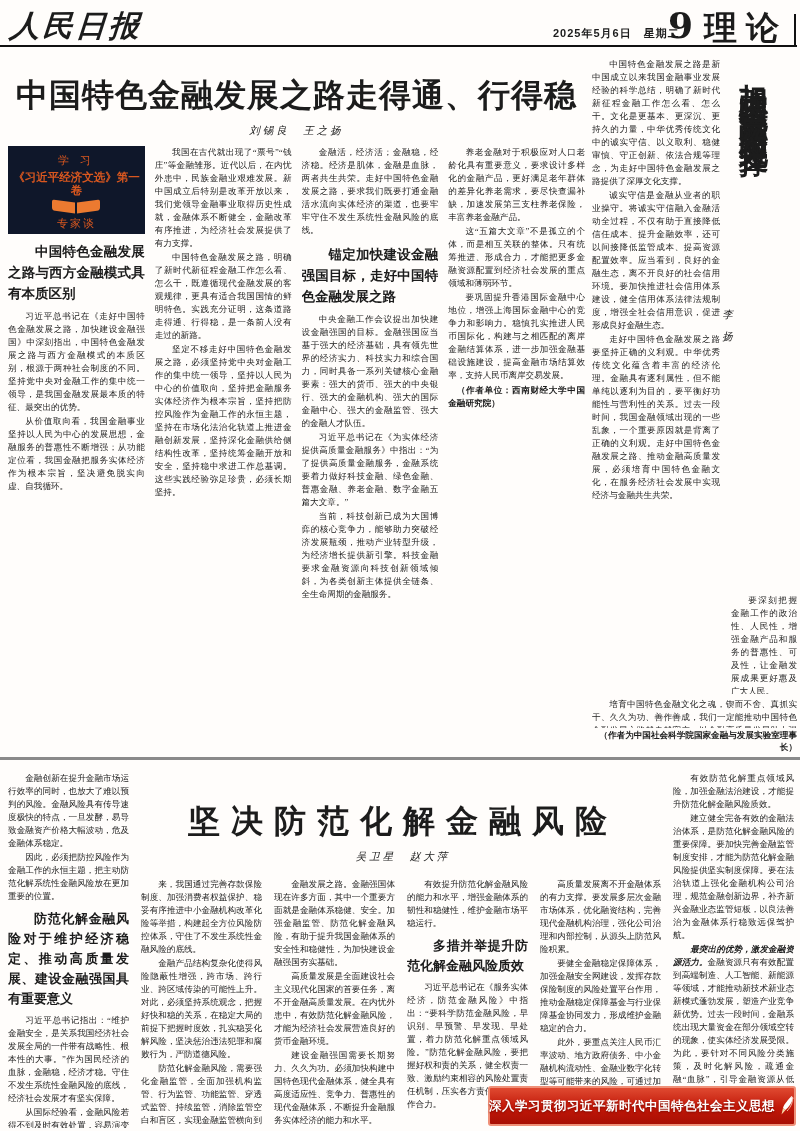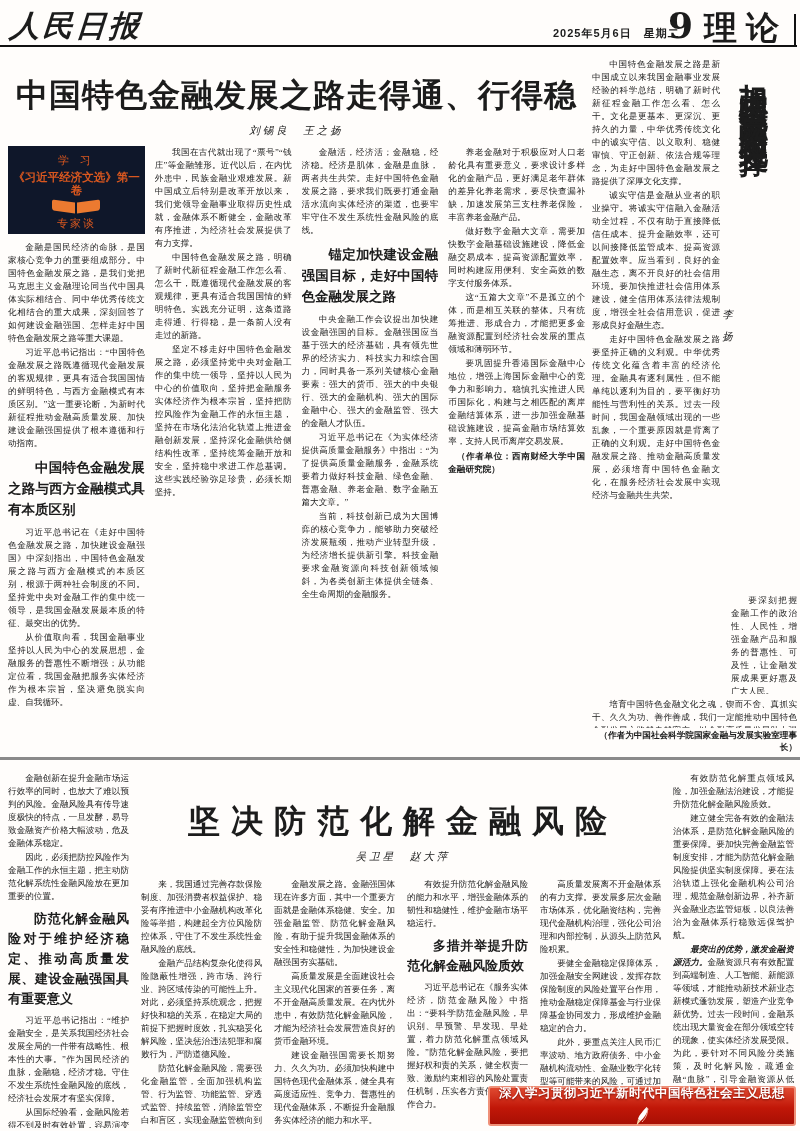--- a/index.html
+++ b/index.html
@@ -61,21 +61,21 @@
   .bcol3{left:274px;top:878px;height:250px;}
   .bcol4{left:407px;top:878px;height:250px;}
   .bcol5{left:540px;top:878px;height:250px;}
   .bcol6{left:673px;top:772px;height:312px;}
   .bsubhead{font-family:"Liberation Sans",sans-serif;font-weight:800;font-size:13px;line-height:20px;
             text-align:justify;text-indent:2em;margin:6px 0 5px 0;}
   .lead{font-weight:bold;font-style:italic;}
   
   .banner{position:absolute;left:488px;top:1086px;width:308px;height:40px;z-index:6;box-sizing:border-box;
           background:linear-gradient(180deg,#e04a31 0%,#c11708 55%,#a80f04 100%);
-          border:2px solid #ef9078;border-radius:3px;display:flex;align-items:center;justify-content:center;gap:4px;flex-direction:column;}
+          border:2px solid #ef9078;border-radius:3px;display:flex;align-items:center;justify-content:center;gap:4px;}
   .banner-text{color:#fff;font-size:12.5px;font-weight:900;letter-spacing:0.5px;white-space:nowrap;
                font-family:"Liberation Sans",sans-serif;text-shadow:0 1px 2px #7a0a02;}
   .pen-icon{width:16px;height:22px;flex:0 0 auto;}
 </style>
 </head>
 <body>
 
 <div class="page">
 
   <div class="masthead">人民日报</div>
@@ -92,24 +92,20 @@
     <div class="col">
       <div class="study-box">
         <div class="l1">学 习</div>
         <div class="l2">《习近平经济文选》第一卷</div>
         <div class="book-icon">
             <span class="pg left"></span>
             <span class="pg right"></span>
           </div>
         <div class="l3">专家谈</div>
       </div>
-      <div>
-          <p class="para">金融是国民经济的命脉，是国家核心竞争力的重要组成部分。中国特色金融发展之路，是我们党把马克思主义金融理论同当代中国具体实际相结合、同中华优秀传统文化相结合的重大成果，深刻回答了如何建设金融强国、怎样走好中国特色金融发展之路等重大课题。</p>
-          <p class="para">习近平总书记指出：“中国特色金融发展之路既遵循现代金融发展的客观规律，更具有适合我国国情的鲜明特色，与西方金融模式有本质区别。”这一重要论断，为新时代新征程推动金融高质量发展、加快建设金融强国提供了根本遵循和行动指南。</p>
-        </div>
       <div class="subhead">中国特色金融发展之路与西方金融模式具有本质区别</div>
       <div>
           <p class="para">习近平总书记在《走好中国特色金融发展之路，加快建设金融强国》中深刻指出，中国特色金融发展之路与西方金融模式的本质区别，根源于两种社会制度的不同。坚持党中央对金融工作的集中统一领导，是我国金融发展最本质的特征、最突出的优势。</p>
           <p class="para">从价值取向看，我国金融事业坚持以人民为中心的发展思想，金融服务的普惠性不断增强；从功能定位看，我国金融把服务实体经济作为根本宗旨，坚决避免脱实向虚、自我循环。</p>
         </div>
     </div>
     <div class="col">
       <div>
           <p class="para">我国在古代就出现了“票号”“钱庄”等金融雏形。近代以后，在内忧外患中，民族金融业艰难发展。新中国成立后特别是改革开放以来，我们党领导金融事业取得历史性成就，金融体系不断健全，金融改革有序推进，为经济社会发展提供了有力支撑。</p>
           <p class="para">中国特色金融发展之路，明确了新时代新征程金融工作怎么看、怎么干，既遵循现代金融发展的客观规律，更具有适合我国国情的鲜明特色。实践充分证明，这条道路走得通、行得稳，是一条前人没有走过的新路。</p>
@@ -123,21 +119,20 @@
       <div class="subhead">锚定加快建设金融强国目标，走好中国特色金融发展之路</div>
       <div>
           <p class="para">中央金融工作会议提出加快建设金融强国的目标。金融强国应当基于强大的经济基础，具有领先世界的经济实力、科技实力和综合国力，同时具备一系列关键核心金融要素：强大的货币、强大的中央银行、强大的金融机构、强大的国际金融中心、强大的金融监管、强大的金融人才队伍。</p>
           <p class="para">习近平总书记在《为实体经济提供高质量金融服务》中指出：“为了提供高质量金融服务，金融系统要着力做好科技金融、绿色金融、普惠金融、养老金融、数字金融五篇大文章。”</p>
           <p class="para">当前，科技创新已成为大国博弈的核心竞争力，能够助力突破经济发展瓶颈，推动产业转型升级，为经济增长提供新引擎。科技金融要求金融资源向科技创新领域倾斜，为各类创新主体提供全链条、全生命周期的金融服务。</p>
         </div>
     </div>
     <div class="col">
       <div>
           <p class="para">养老金融对于积极应对人口老龄化具有重要意义，要求设计多样化的金融产品，更好满足老年群体的差异化养老需求，要尽快查漏补缺，加速发展第三支柱养老保险，丰富养老金融产品。</p>
-          <p class="para">做好数字金融大文章，需要加快数字金融基础设施建设，降低金融交易成本，提高资源配置效率，同时构建应用便利、安全高效的数字支付服务体系。</p>
           <p class="para">这“五篇大文章”不是孤立的个体，而是相互关联的整体。只有统筹推进、形成合力，才能把更多金融资源配置到经济社会发展的重点领域和薄弱环节。</p>
           <p class="para">要巩固提升香港国际金融中心地位，增强上海国际金融中心的竞争力和影响力。稳慎扎实推进人民币国际化，构建与之相匹配的离岸金融结算体系，进一步加强金融基础设施建设，提高金融市场结算效率，支持人民币离岸交易发展。</p>
         </div>
       <p class="para footnote">（作者单位：西南财经大学中国金融研究院）</p>
     </div>
   </div>
 
   <div class="right-bodyA">
       <p class="para">中国特色金融发展之路是新中国成立以来我国金融事业发展经验的科学总结，明确了新时代新征程金融工作怎么看、怎么干。文化是更基本、更深沉、更持久的力量，中华优秀传统文化中的诚实守信、以义取利、稳健审慎、守正创新、依法合规等理念，为走好中国特色金融发展之路提供了深厚文化支撑。</p>
       <p class="para">诚实守信是金融从业者的职业操守。将诚实守信融入金融活动全过程，不仅有助于直接降低信任成本、提升金融效率，还可以间接降低监管成本、提高资源配置效率。应当看到，良好的金融生态，离不开良好的社会信用环境。要加快推进社会信用体系建设，健全信用体系法律法规制度，增强全社会信用意识，促进形成良好金融生态。</p>

